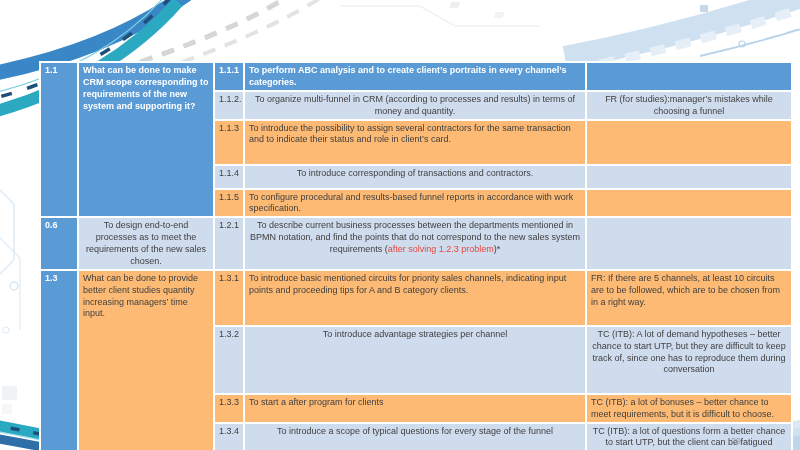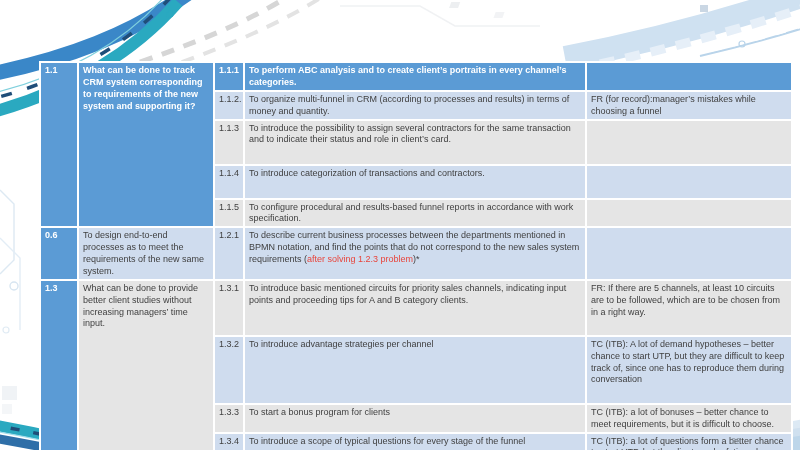--- a/index.html
+++ b/index.html
@@ -23,22 +23,22 @@
     border:2px solid #ffffff;
     vertical-align:top;
     padding:2px 4px 1px 4px;
     font-size:9px;line-height:1.32;
     overflow:hidden;
   }
   td.idcell{font-size:10.5px;font-weight:bold;padding-top:3px;}
   td.subid{padding-left:3px;padding-right:1px;}
   .blue{background:#5b9bd5;color:#ffffff;}
   .bold{font-weight:bold;}
-  .band-a{background:#cfdcee;}
-  .band-b{background:#e5e5e5;}
+  .band-a{background:#cfdcee;text-align:center;}
+  .band-b{background:#fdba74;}
   .red{color:#e8453c;}
 </style>
 </head>
 <body>
 
 <div class="slide">
 
   <svg class="bg" width="800" height="450" viewBox="0 0 800 450">
 
     <g>
@@ -98,69 +98,69 @@
       <col style="width:38px">
         <col style="width:136px">
         <col style="width:30px">
       <col style="width:342px">
         <col style="width:206px">
     </colgroup>
     <tbody>
 
       <tr style="height:27px">
         <td rowspan="5" class="blue idcell">1.1</td>
-        <td rowspan="5" class="blue bold">What can be done to track CRM system corresponding to requirements of the new system and  supporting it?</td>
+        <td rowspan="5" class="blue bold">What can be done to make CRM scope corresponding to requirements of the new system and  supporting it?</td>
         <td class="blue bold subid">1.1.1</td>
         <td class="blue bold">To perform ABC analysis and  to create client’s portraits in every channel’s categories.</td>
         <td class="blue"></td>
       </tr>
       <tr style="height:27px">
         <td class="band-a subid">1.1.2.</td>
         <td class="band-a">To organize multi-funnel in CRM (according to processes and  results) in terms of money and quantity.</td>
-        <td class="band-a">FR (for record):manager’s mistakes while choosing  a funnel</td>
+        <td class="band-a">FR (for studies):manager’s mistakes while choosing  a funnel</td>
       </tr>
       <tr style="height:45px">
         <td class="band-b subid">1.1.3</td>
         <td class="band-b">To introduce the possibility to assign several contractors for the same transaction and to indicate their status and role in client’s card.</td>
         <td class="band-b"></td>
       </tr>
-      <tr style="height:34px">
+      <tr style="height:24px">
         <td class="band-a subid">1.1.4</td>
-        <td class="band-a">To introduce categorization of transactions and contractors.</td>
+        <td class="band-a">To introduce corresponding of transactions and contractors.</td>
         <td class="band-a"></td>
       </tr>
       <tr style="height:26px">
         <td class="band-b subid">1.1.5</td>
         <td class="band-b">To configure procedural and results-based funnel reports in accordance with work specification.</td>
         <td class="band-b"></td>
       </tr>
 
       <tr style="height:50px">
         <td class="blue idcell">0.6</td>
-        <td class="band-a">To design end-to-end processes as to meet the requirements of the new same system.</td>
+        <td class="band-a">To design end-to-end processes as to meet the requirements of the new sales chosen.</td>
         <td class="band-a subid">1.2.1</td>
         <td class="band-a"><span>To describe current business processes between the departments mentioned in BPMN notation, and find the points that do not correspond to the new sales system requirements (</span><span class="red">after solving 1.2.3 problem</span><span>)*</span></td>
         <td class="band-a"></td>
       </tr>
 
       <tr style="height:56px">
         <td rowspan="4" class="blue idcell">1.3</td>
-        <td rowspan="4" class="band-b">What can be done to provide better client studies without increasing managers’ time input.</td>
+        <td rowspan="4" class="band-b">What can be done to provide better client studies quantity increasing managers’ time input.</td>
         <td class="band-b subid">1.3.1</td>
         <td class="band-b">To introduce basic mentioned circuits for priority sales channels, indicating input points and  proceeding tips for  A and B category clients.</td>
         <td class="band-b">FR: If there are 5 channels, at least 10 circuits are to be followed, which are to be chosen from in a right way.</td>
       </tr>
       <tr style="height:68px">
         <td class="band-a subid">1.3.2</td>
         <td class="band-a">To introduce advantage strategies per channel</td>
         <td class="band-a">TC (ITB):  A lot of demand hypotheses – better chance to start UTP, but they are  difficult to keep track of, since one has to reproduce them during  conversation</td>
       </tr>
       <tr style="height:20px">
         <td class="band-b subid">1.3.3</td>
-        <td class="band-b">To start a bonus program for clients</td>
+        <td class="band-b">To start a after program for clients</td>
         <td class="band-b">TC (ITB): a lot of bonuses – better chance to meet requirements, but it is difficult to choose.</td>
       </tr>
       <tr style="height:29px">
         <td class="band-a subid">1.3.4</td>
         <td class="band-a">To introduce a scope of typical questions for every stage of the funnel</td>
         <td class="band-a">TC (ITB): a lot of questions form a better chance to start UTP, but the client can be fatigued</td>
       </tr>
     </tbody>
   </table>
 </div>

